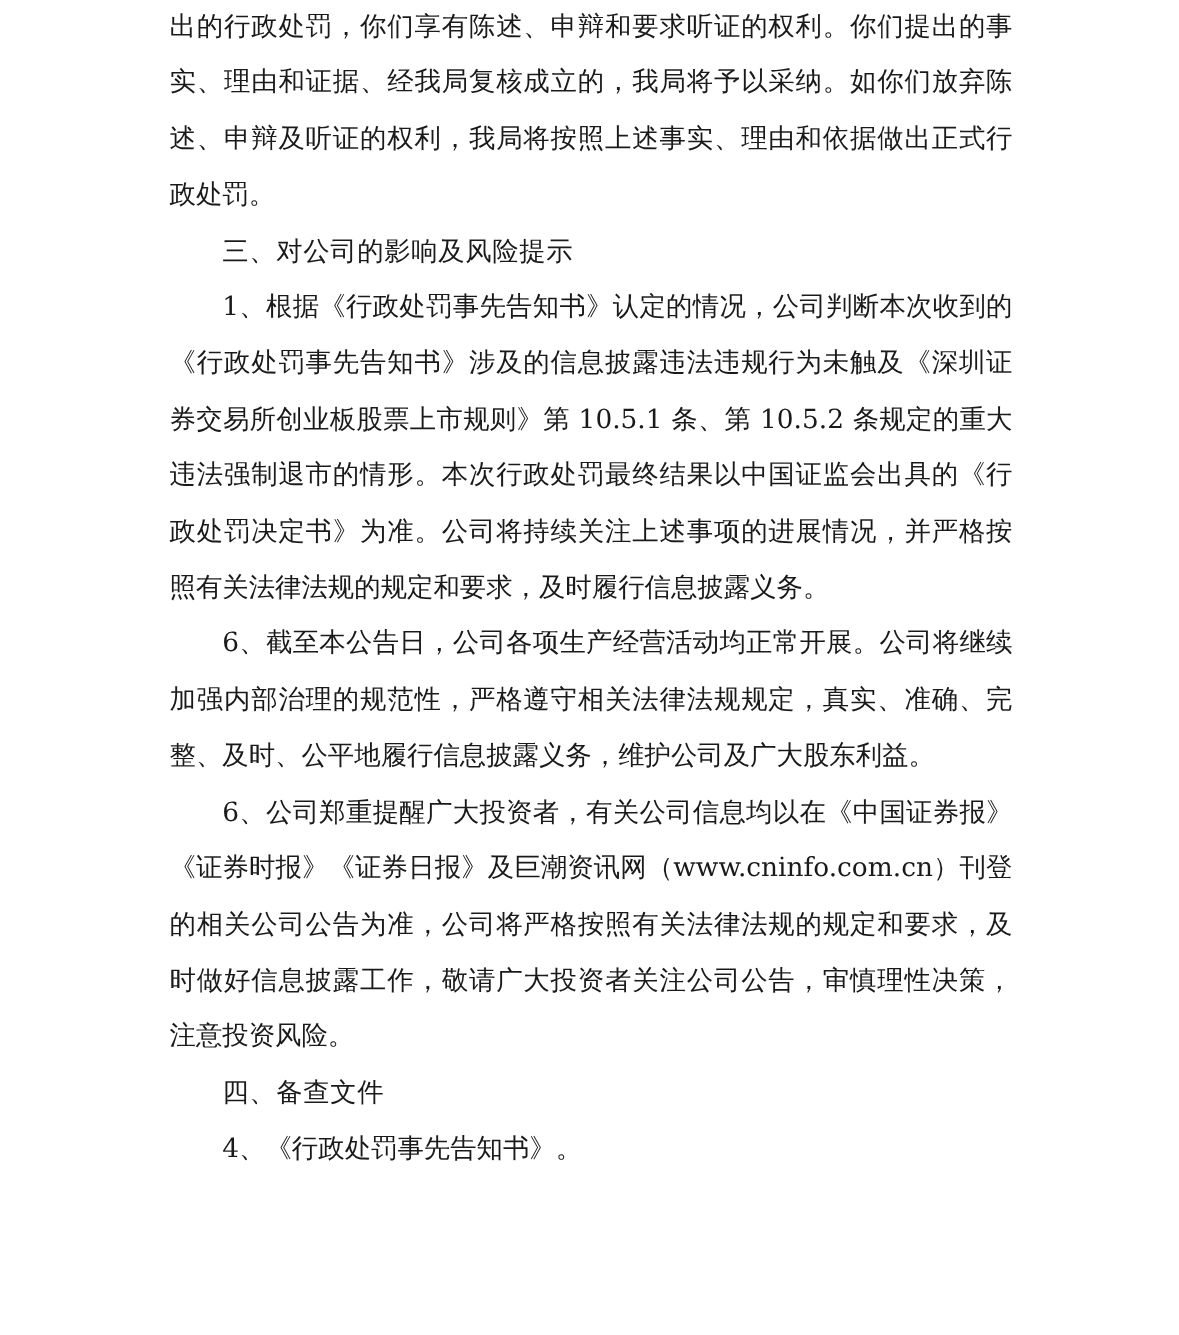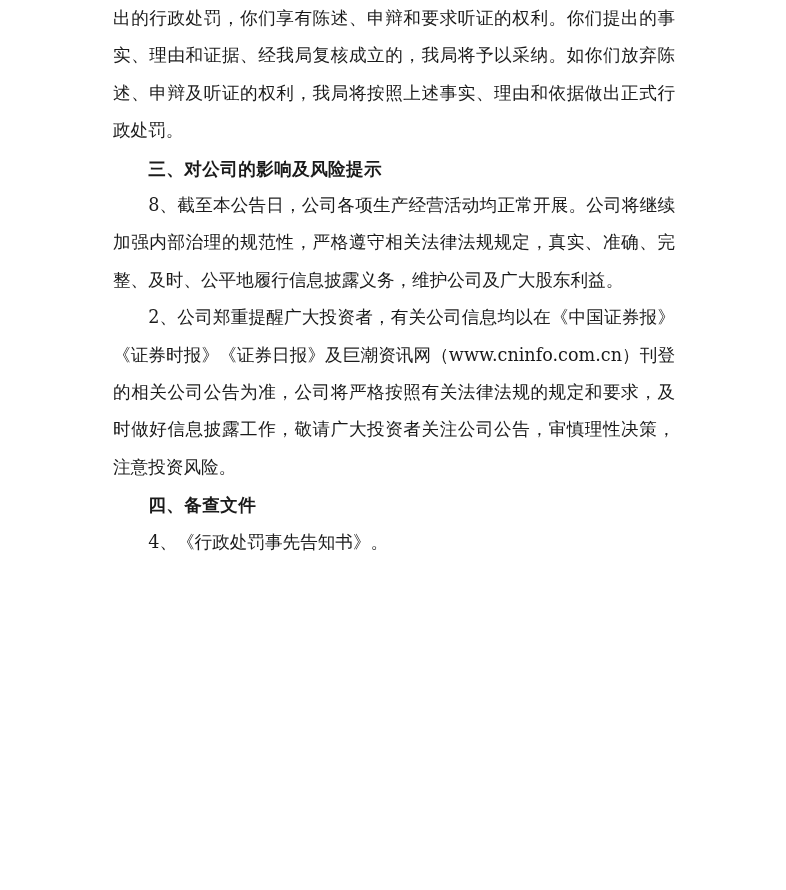--- a/index.html
+++ b/index.html
@@ -45,21 +45,21 @@
 
   
   .para.no-indent {
     text-indent: 0;
   }
 
   
   .heading {
     font-size: 17.6px;
     line-height: 37.4px;
-    font-weight: bold;
+    font-weight: normal;
     text-indent: 2em;
     text-align: left;
     margin: 0;
     letter-spacing: 0.4px;
   }
 
   
   .line {
     font-size: 17.6px;
     line-height: 37.4px;
@@ -75,24 +75,25 @@
 </head>
 <body>
 
 <div class="page">
   <div class="content">
 
     <p class="para no-indent">出的行政处罚，你们享有陈述、申辩和要求听证的权利。你们提出的事实、理由和证据、经我局复核成立的，我局将予以采纳。如你们放弃陈述、申辩及听证的权利，我局将按照上述事实、理由和依据做出正式行政处罚。</p>
 
     <p class="heading">三、对公司的影响及风险提示</p>
 
+    <p class="para">1、根据《行政处罚事先告知书》认定的情况，公司判断本次收到的《行政处罚事先告知书》涉及的信息披露违法违规行为未触及《深圳证券交易所创业板股票上市规则》第 10.5.1 条、第 10.5.2 条规定的重大违法强制退市的情形。本次行政处罚最终结果以中国证监会出具的《行政处罚决定书》为准。公司将持续关注上述事项的进展情况，并严格按照有关法律法规的规定和要求，及时履行信息披露义务。</p>
 
-    <p class="para">8、截至本公告日，公司各项生产经营活动均正常开展。公司将继续加强内部治理的规范性，严格遵守相关法律法规规定，真实、准确、完整、及时、公平地履行信息披露义务，维护公司及广大股东利益。</p>
+    <p class="para">6、截至本公告日，公司各项生产经营活动均正常开展。公司将继续加强内部治理的规范性，严格遵守相关法律法规规定，真实、准确、完整、及时、公平地履行信息披露义务，维护公司及广大股东利益。</p>
 
-    <p class="para">2、公司郑重提醒广大投资者，有关公司信息均以在《中国证券报》《证券时报》《证券日报》及巨潮资讯网（www.cninfo.com.cn）刊登的相关公司公告为准，公司将严格按照有关法律法规的规定和要求，及时做好信息披露工作，敬请广大投资者关注公司公告，审慎理性决策，注意投资风险。</p>
+    <p class="para">6、公司郑重提醒广大投资者，有关公司信息均以在《中国证券报》《证券时报》《证券日报》及巨潮资讯网（www.cninfo.com.cn）刊登的相关公司公告为准，公司将严格按照有关法律法规的规定和要求，及时做好信息披露工作，敬请广大投资者关注公司公告，审慎理性决策，注意投资风险。</p>
 
     <p class="heading">四、备查文件</p>
 
     <p class="line">4、《行政处罚事先告知书》。</p>
 
     <div class="blank-line"></div>
 
 
     <div class="blank-line"></div>
 

